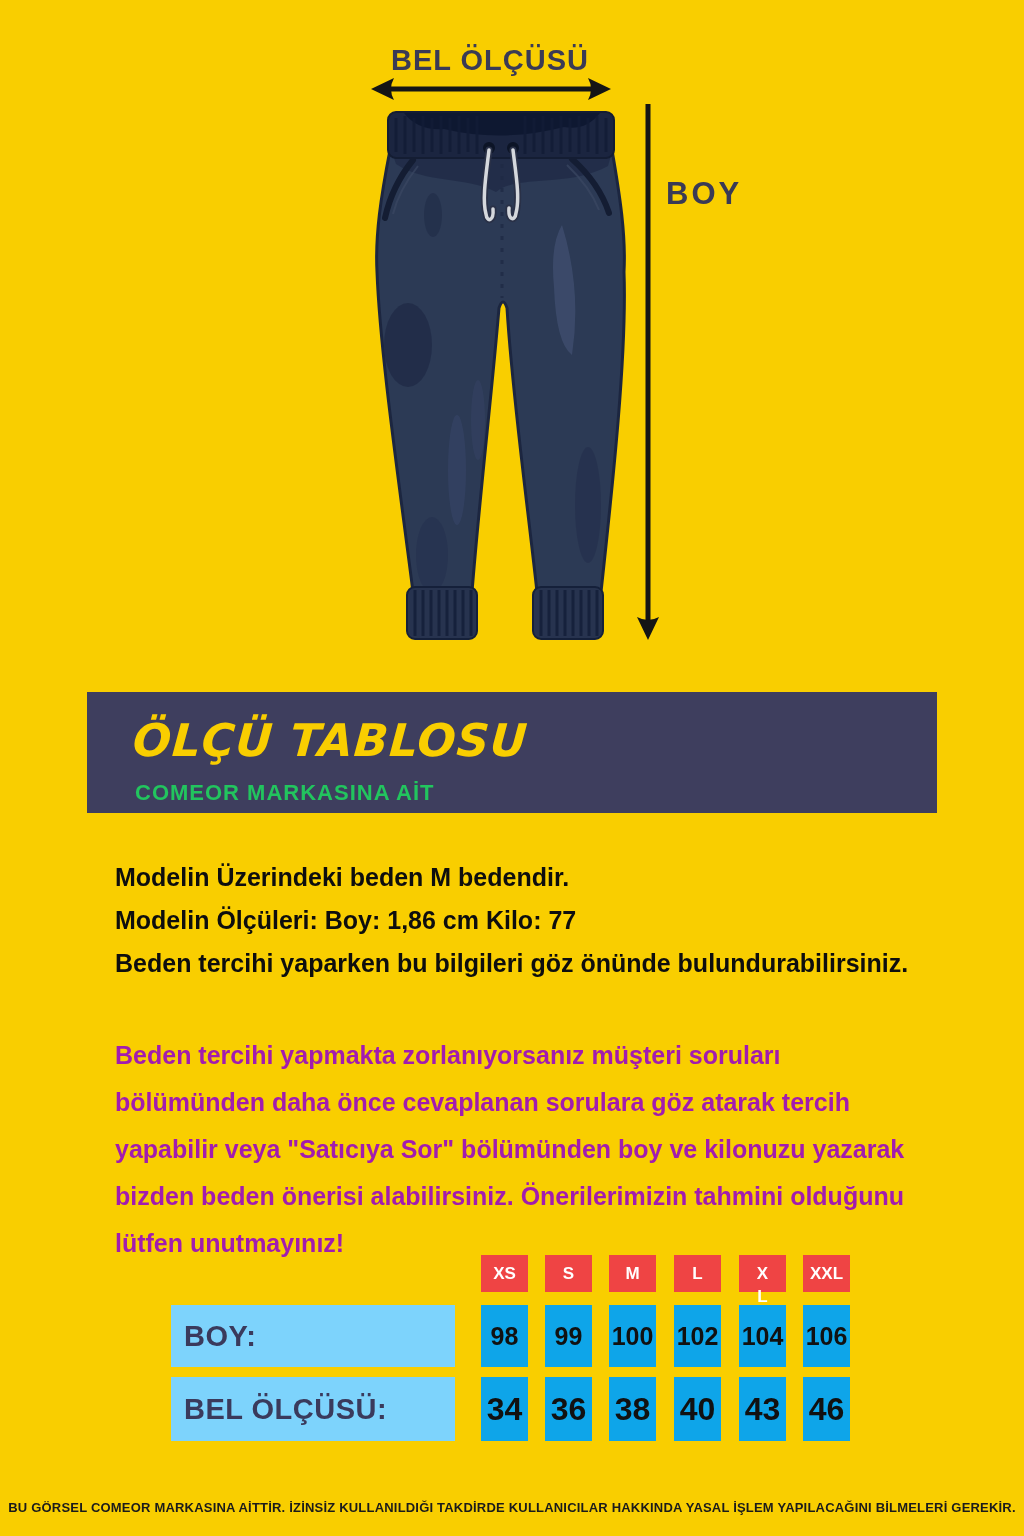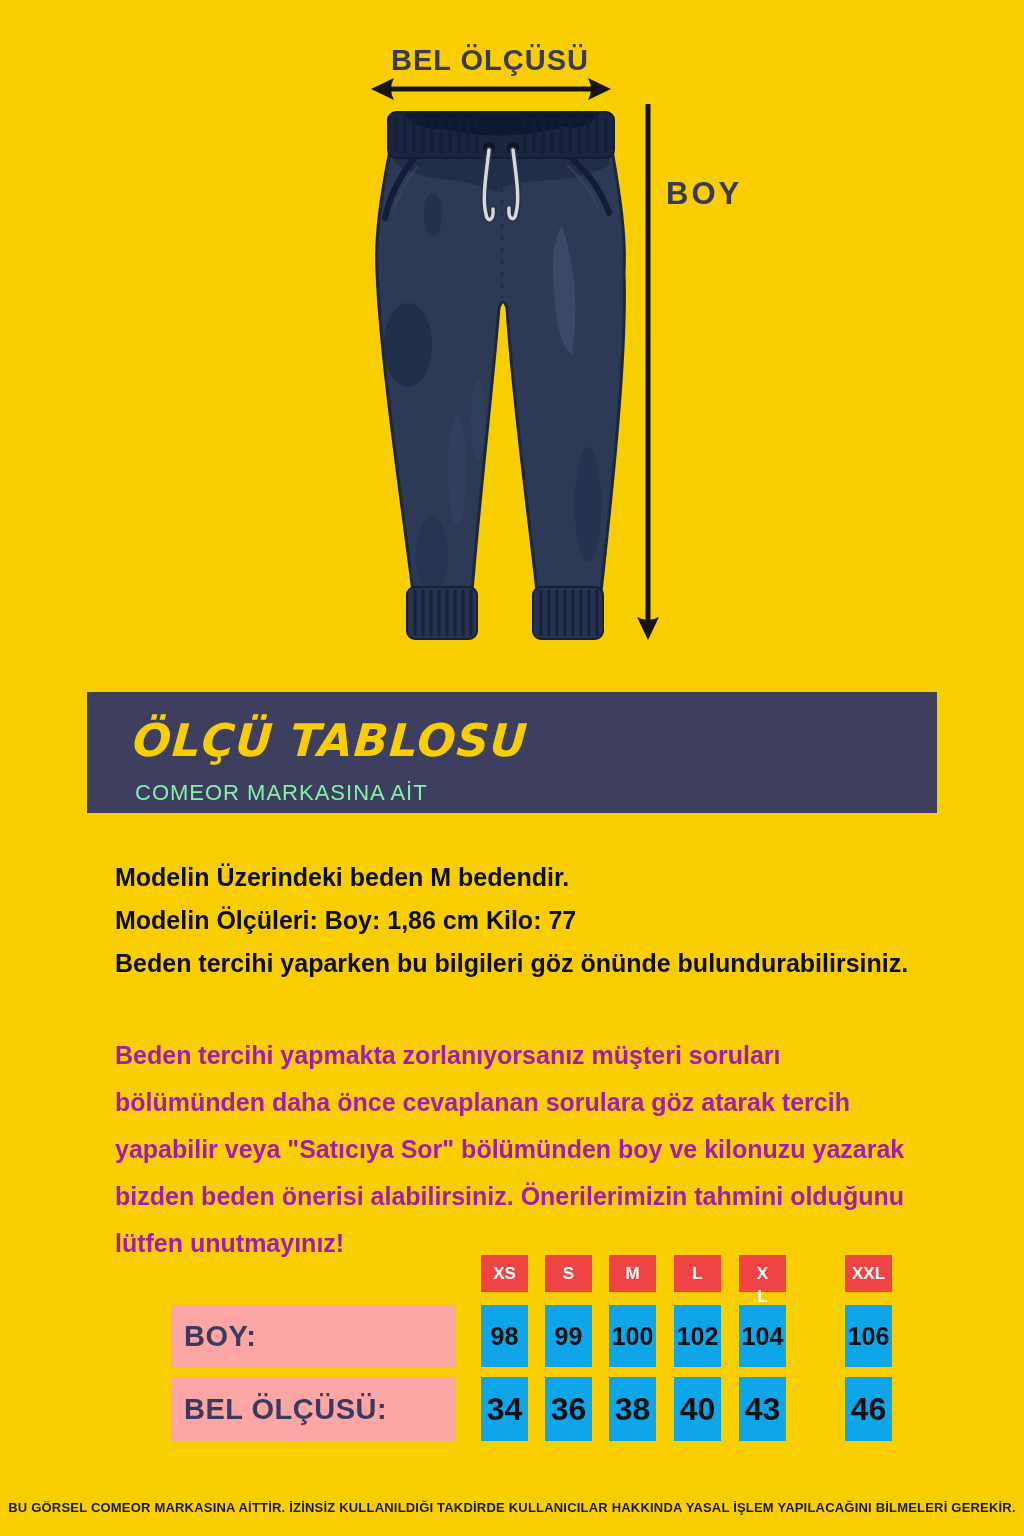--- a/index.html
+++ b/index.html
@@ -22,38 +22,38 @@
     left:87px;top:692px;width:850px;height:121px;background:#3E3E5E;
   }
   .banner-title{
     position:absolute;left:46px;top:22px;
     font-family:"DejaVu Sans", sans-serif;
     font-size:45px;font-weight:bold;font-style:italic;letter-spacing:1px;
     color:#F9CE00;transform:skewX(-4deg);white-space:nowrap;
   }
   .banner-subtitle{
     position:absolute;left:48px;top:88px;
-    font-size:22px;font-weight:normal;letter-spacing:1px;color:#86efac;white-space:nowrap;
+    font-size:22px;font-weight:bold;letter-spacing:1px;color:#22c55e;white-space:nowrap;
   }
   
   .model-info{left:115px;top:856px;color:#0E0E0E;}
   .model-info p{margin:0;font-size:25px;font-weight:bold;line-height:43px;white-space:nowrap;}
   .size-help{left:115px;top:1032px;color:#a21caf;}
   .size-help p{margin:0;font-size:25px;font-weight:bold;line-height:47px;white-space:nowrap;}
   
   .hdr{
     width:47px;height:37px;top:1255px;background:#ef4444;color:#FFFFFF;
     display:flex;align-items:center;justify-content:center;
     font-size:17px;font-weight:bold;overflow:visible;
   }
   .hdr .l2{position:absolute;top:32px;left:0;width:100%;text-align:center;color:#FFFFFF;
     font-size:17px;font-weight:bold;}
-  .c0{left:481px}.c1{left:545px}.c2{left:609px}.c3{left:674px}.c4{left:739px}.c5{left:845px}
+  .c0{left:481px}.c1{left:545px}.c2{left:609px}.c3{left:674px}.c4{left:739px}.c5{left:803px}
   .rowlabel{
-    left:171px;width:284px;background:#fca5a5;color:#3A3A5C;
+    left:171px;width:284px;background:#7dd3fc;color:#3A3A5C;
     display:flex;align-items:center;font-weight:bold;font-size:29px;
     padding-left:13px;box-sizing:border-box;letter-spacing:0.5px;
   }
   .row1{top:1305px;height:62px;}
   .row2{top:1377px;height:64px;}
   .cell{
     width:47px;background:#0ea5e9;color:#111111;
     display:flex;align-items:center;justify-content:center;font-weight:bold;
   }
   .cell.row1{font-size:25px;}

